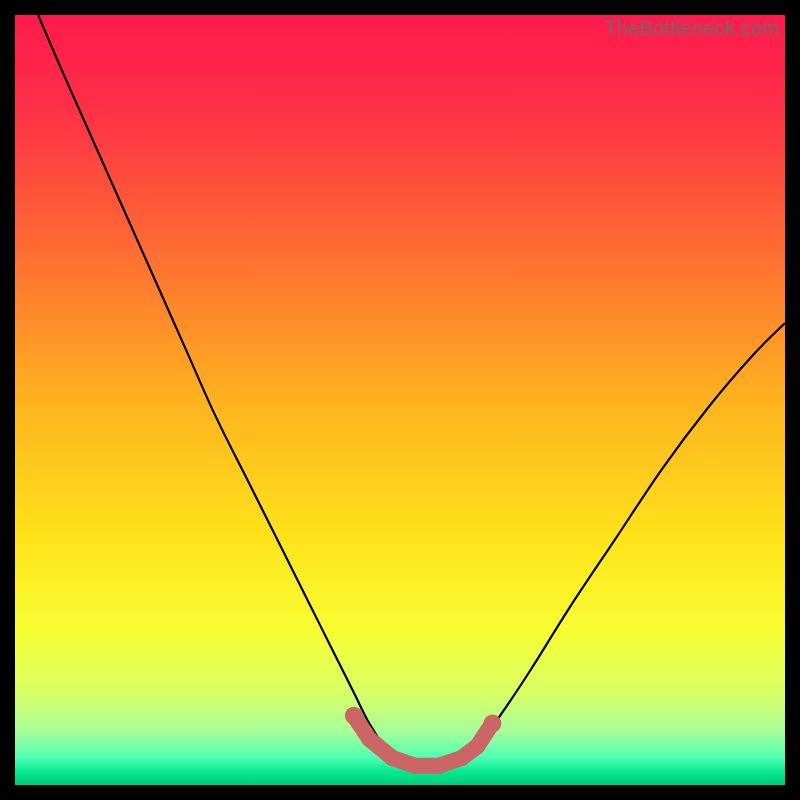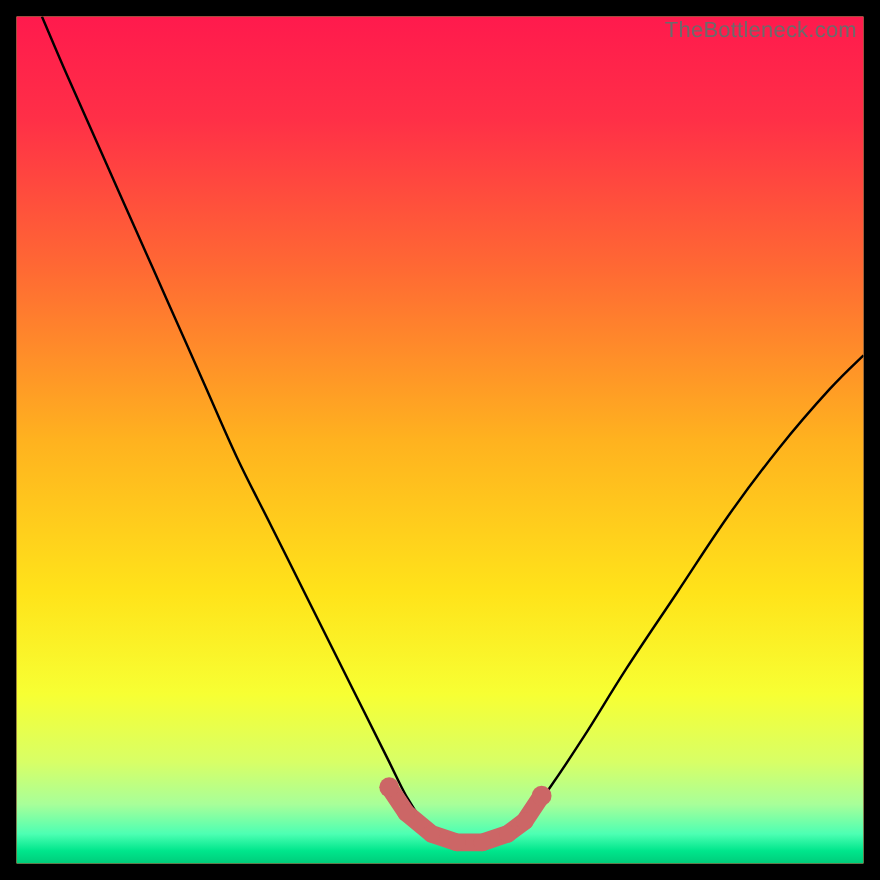--- a/index.html
+++ b/index.html
@@ -10,21 +10,21 @@
     background: #000;
     overflow: hidden;
     font-family: Arial, Helvetica, sans-serif;
   }
   .frame {
     position: absolute;
     left: 15px;
     top: 15px;
     width: 770px;
     height: 770px;
-    background: #fdba74;
+    background: #86efac;
     text-align: center;
   }
   .plot {
     position: absolute;
     left: 0;
     top: 0;
     width: 770px;
     height: 770px;
   }
   .watermark {

